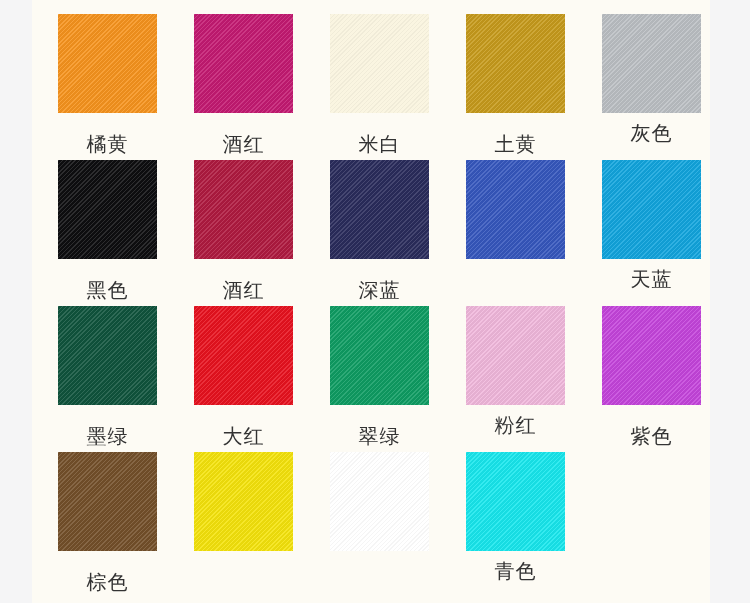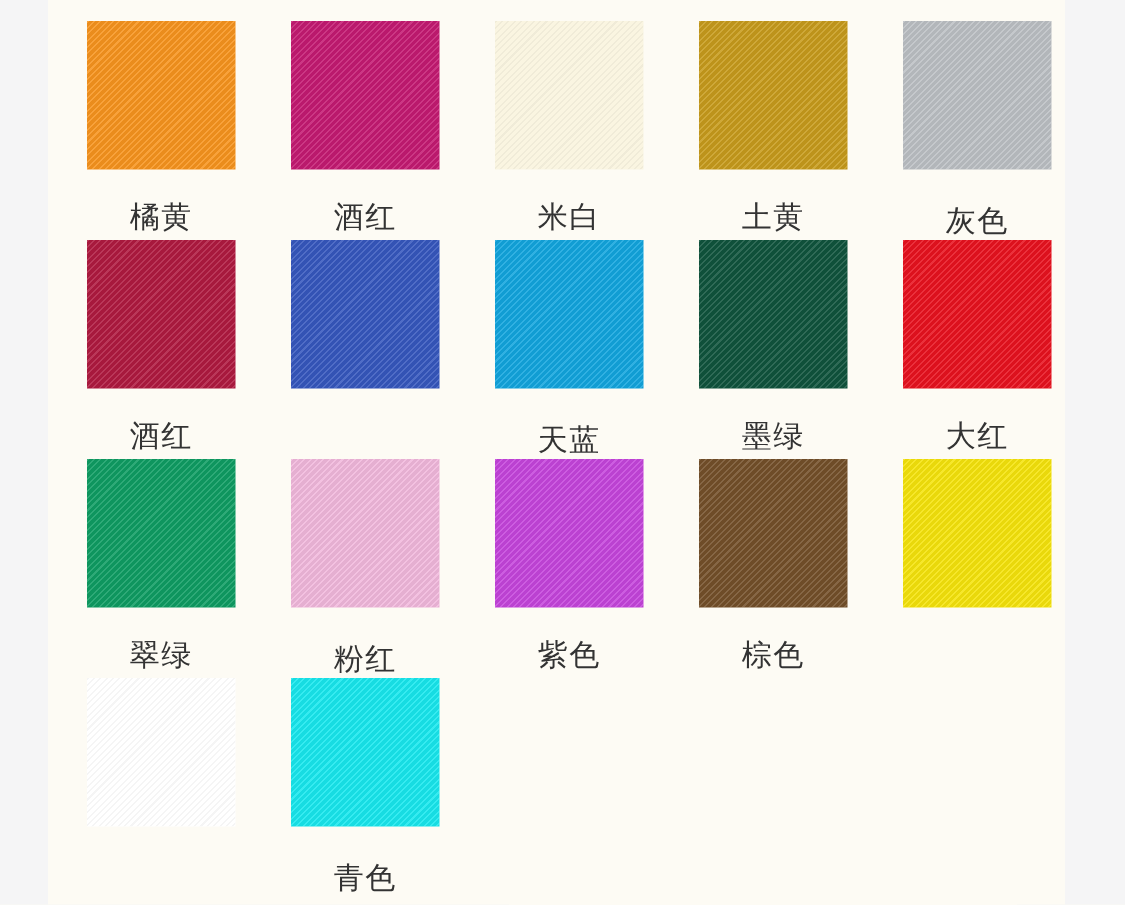--- a/index.html
+++ b/index.html
@@ -89,21 +89,22 @@
     font-size: 20px;
     line-height: 1;
     color: #333333;
     margin-top: 21px;
     letter-spacing: 1px;
     white-space: nowrap;
   }
 
   
   .swatch-cell.col-5 .swatch-label {
-    margin-top: 24px;
+    margin-top: 12px;
+    font-family: Liberation Mono, monospace;
   }
 </style>
 </head>
 <body>
 
 <div id="swatch-page">
   <div id="content-panel">
     <div id="swatch-grid">
         <div class="swatch-cell col-1">
           <div class="swatch-chip" style="background-color: rgb(247, 148, 30);">
@@ -128,25 +129,37 @@
             <div class="chip-texture"></div>
           </div>
           <div class="swatch-label">土黄</div>
         </div>
         <div class="swatch-cell col-5">
           <div class="swatch-chip" style="background-color: rgb(188, 192, 196);">
             <div class="chip-texture"></div>
           </div>
           <div class="swatch-label">灰色</div>
         </div>
+        <div class="swatch-cell col-1">
+          <div class="swatch-chip" style="background-color: rgb(14, 14, 16);">
+            <div class="chip-texture"></div>
+          </div>
+          <div class="swatch-label">黑色</div>
+        </div>
         <div class="swatch-cell col-2">
           <div class="swatch-chip" style="background-color: rgb(176, 26, 64);">
             <div class="chip-texture"></div>
           </div>
           <div class="swatch-label">酒红</div>
+        </div>
+        <div class="swatch-cell col-3">
+          <div class="swatch-chip" style="background-color: rgb(42, 44, 92);">
+            <div class="chip-texture"></div>
+          </div>
+          <div class="swatch-label">深蓝</div>
         </div>
         <div class="swatch-cell col-4">
           <div class="swatch-chip" style="background-color: rgb(54, 87, 190);">
             <div class="chip-texture"></div>
           </div>
         </div>
         <div class="swatch-cell col-5">
           <div class="swatch-chip" style="background-color: rgb(18, 165, 222);">
             <div class="chip-texture"></div>
           </div>

